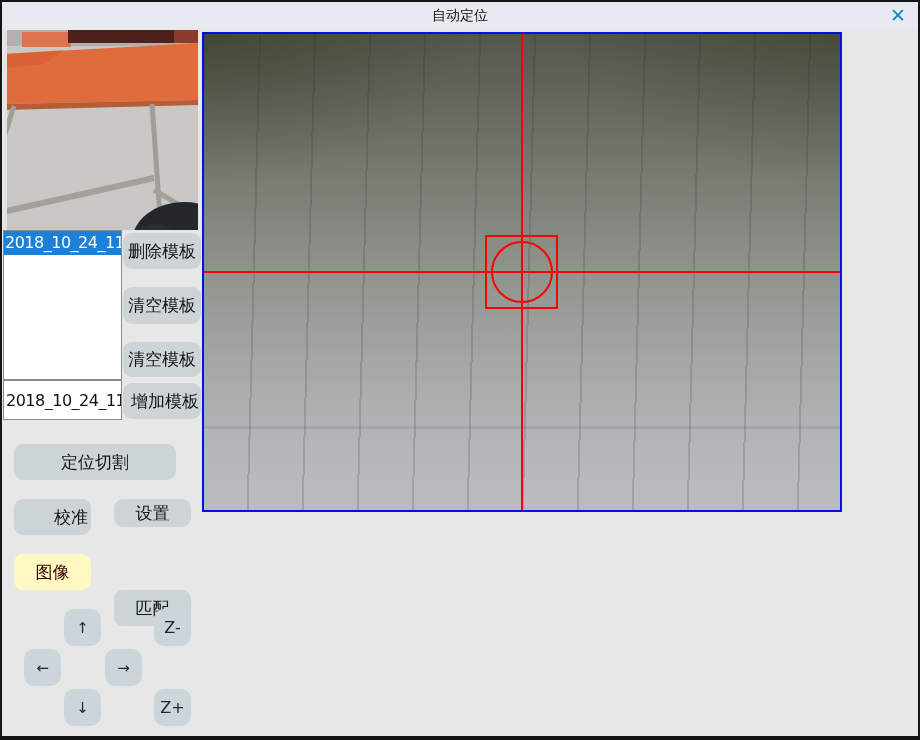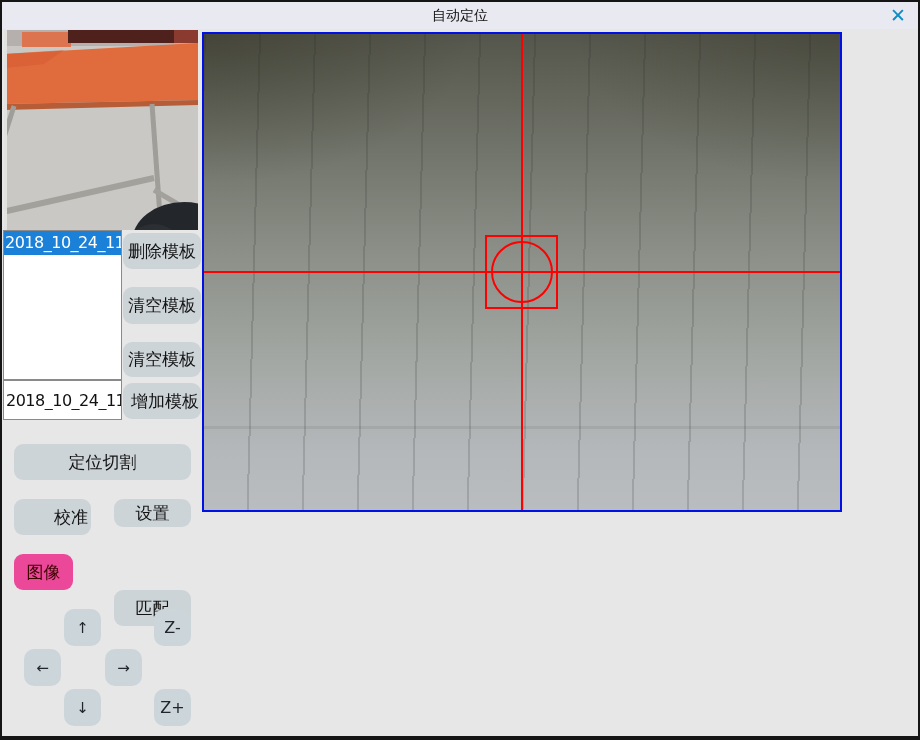--- a/index.html
+++ b/index.html
@@ -54,25 +54,25 @@
     position:absolute; background:#cdd4d8; border:none; border-radius:9px;
     font-size:17px; color:#131313; cursor:pointer;
     display:flex; align-items:center; justify-content:center;
     font-family:"DejaVu Sans","Liberation Sans",sans-serif;
   }
   .btn-tpl { left:121px; width:78px; height:36px; }
   #btn-delete  { top:231px; }
   #btn-clear   { top:285px; height:37px; }
   #btn-engrave { top:340px; height:35px; }
   #btn-add     { top:381px;padding-left:6px; }
-  #btn-poscut  { left:12px; top:442px; width:177px; height:36px; }
+  #btn-poscut  { left:12px; top:442px; width:162px; height:36px; }
   #btn-calib   { left:12px;  top:497px; width:77px; height:36px;padding-left:37px; }
   #btn-settings{ left:112px; top:497px; width:77px; height:28px; }
-  #btn-image   { left:12px;  top:552px; width:59px; height:36px;
-                 background:#ec4899; color:#3c0300; }
+  #btn-image   { left:12px;  top:552px; width:77px; height:36px;
+                 background:#fef9c3; color:#3c0300; }
   #btn-match   { left:112px; top:552px; width:77px; height:36px;margin-top:36px; }
   .jog {
     position:absolute; width:37px; height:37px; border-radius:10px;
     background:#ccd5d9; border:none; cursor:pointer;
     font-size:15px; color:#20262c;
     display:flex; align-items:center; justify-content:center;
     font-family:"DejaVu Sans","Liberation Sans",sans-serif;
   }
   #jog-up    { left:62px;  top:607px; }
   #jog-zminus{ left:152px; top:607px; font-size:16px; }

